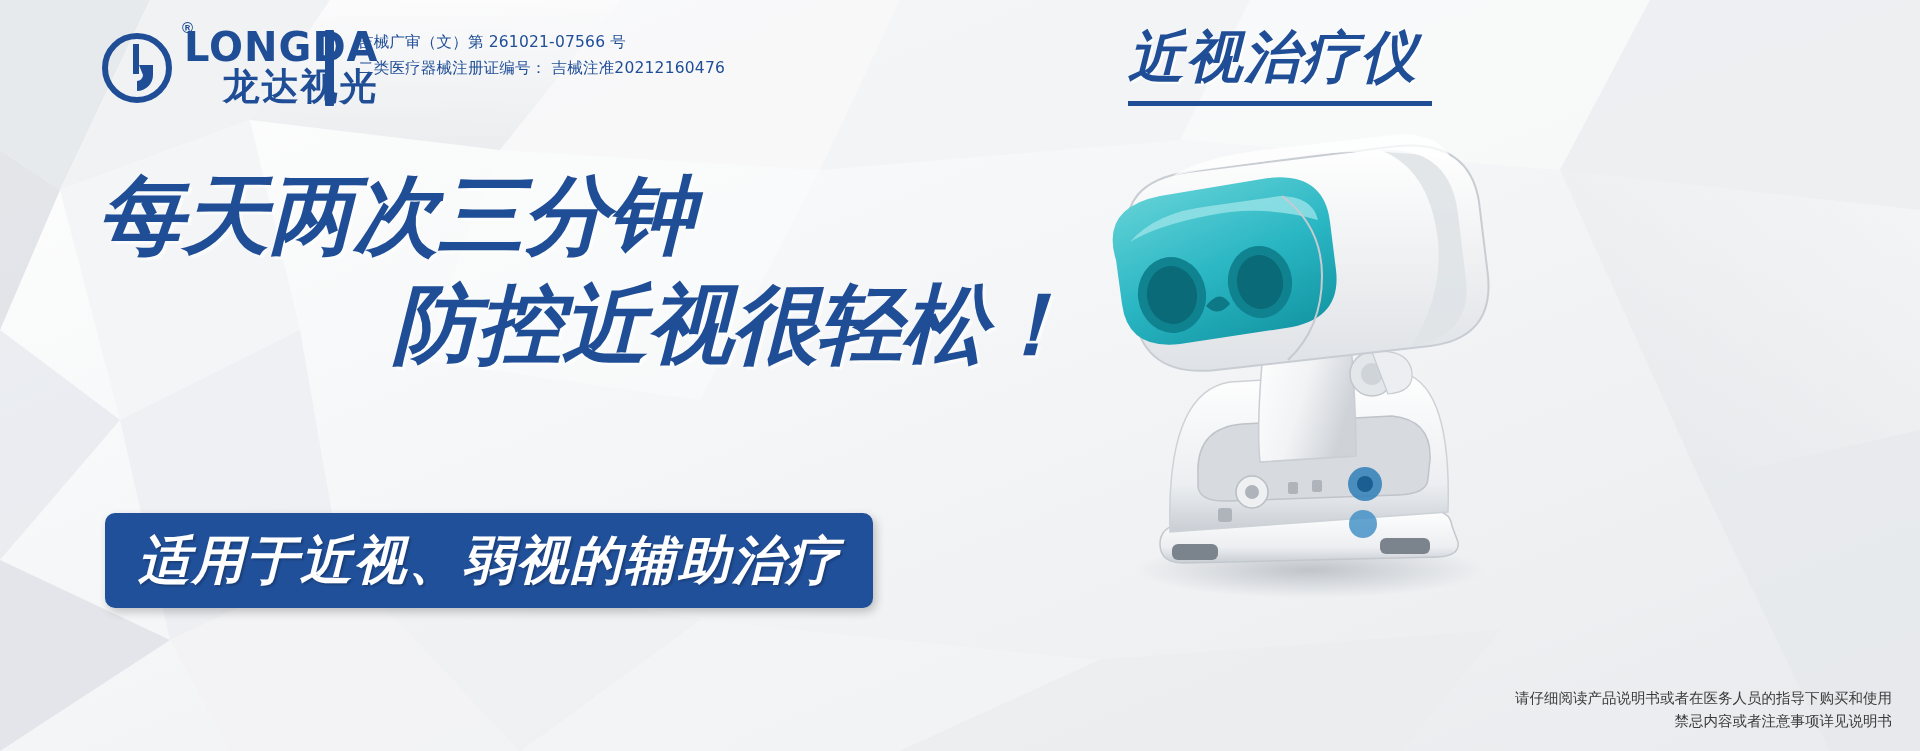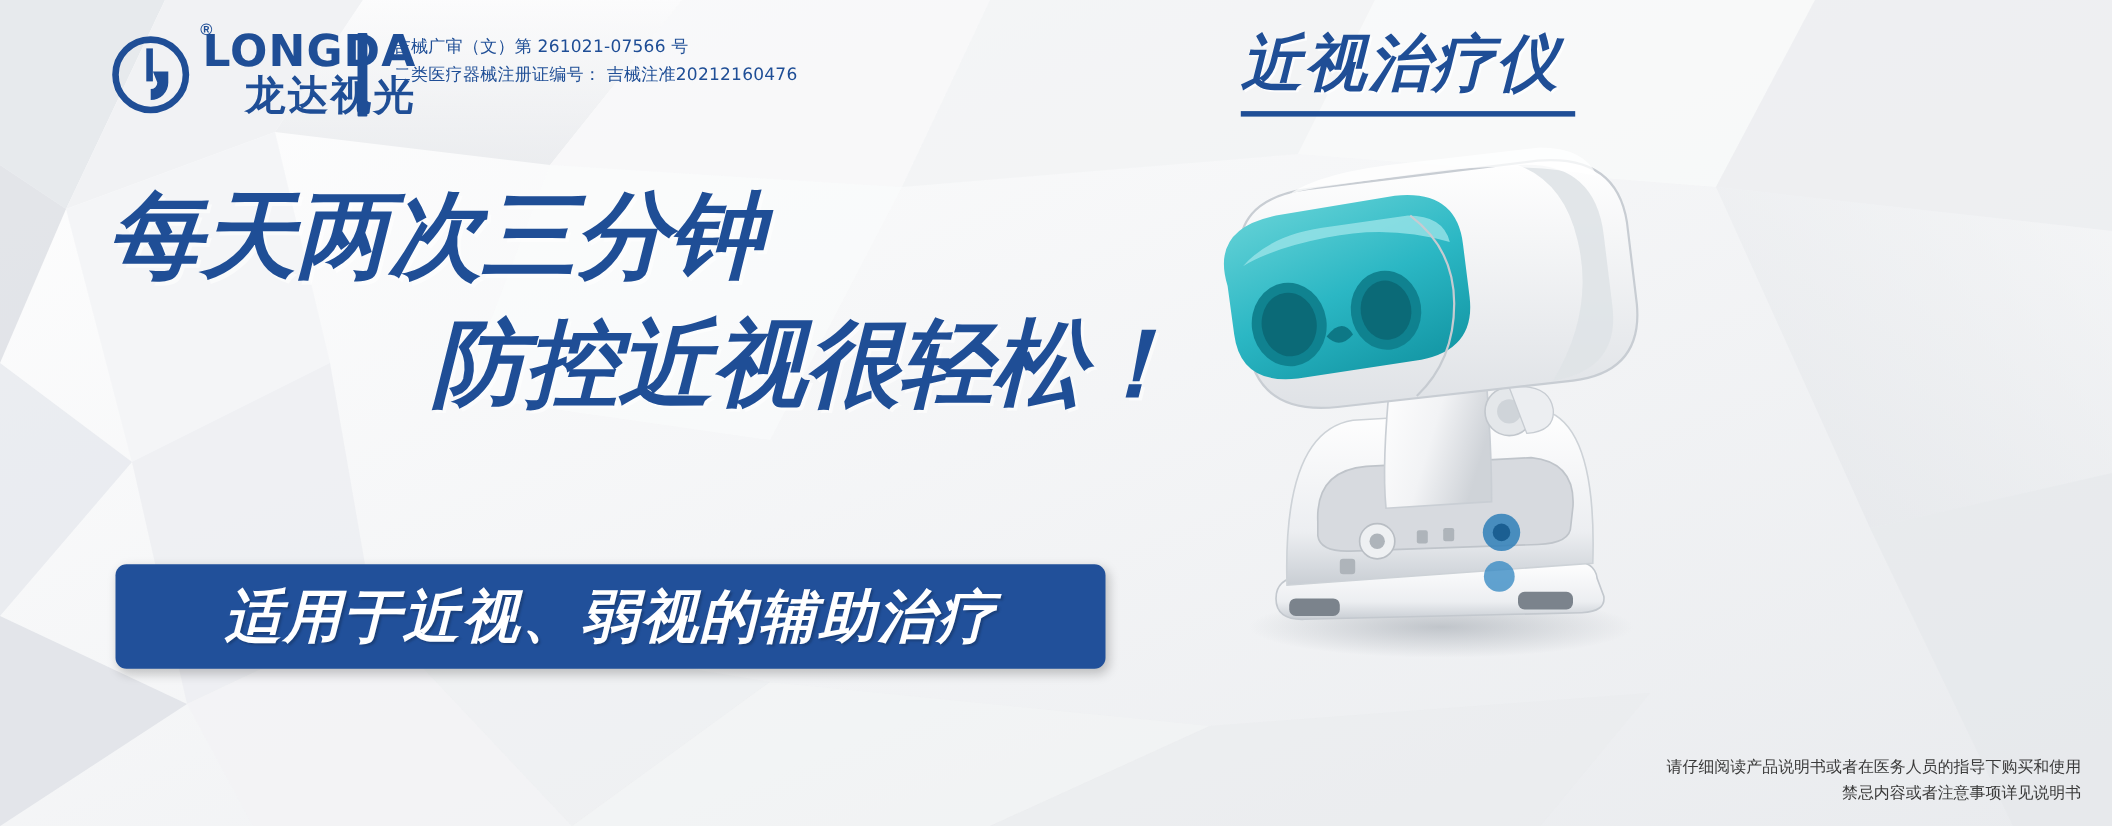--- a/index.html
+++ b/index.html
@@ -69,30 +69,30 @@
     font-family:"DejaVu Serif","Liberation Serif",serif;
     font-weight:bold;font-style:italic;
     font-size:86px;letter-spacing:-1px;line-height:1;
     white-space:nowrap;
     text-shadow:3px 3px 0 rgba(255,255,255,.55);
     text-align:right;
   }
   .headline2{
     position:absolute;left:392px;top:288px;
     color:#1f4e96;
-    font-family:Liberation Serif, serif;
+    font-family:Liberation Mono, monospace;
     font-weight:bold;font-style:italic;
     font-size:86px;letter-spacing:-1px;line-height:1;
     white-space:nowrap;
     text-shadow:3px 3px 0 rgba(255,255,255,.55);
   }
 
   
   .cta-bar{
-    position:absolute;left:105px;top:513px;width:900px;height:95px;
+    position:absolute;left:105px;top:513px;width:768px;height:95px;
     background:#21509a;border-radius:10px;
     box-shadow:3px 4px 10px rgba(0,0,0,.22);
     display:flex;align-items:center;justify-content:center;
   }
   .cta-text{
     color:#ffffff;
     font-family:"DejaVu Serif","Liberation Serif",serif;
     font-weight:bold;font-style:italic;
     font-size:52px;letter-spacing:2px;white-space:nowrap;
     text-shadow:2px 2px 2px rgba(0,0,0,.2);

